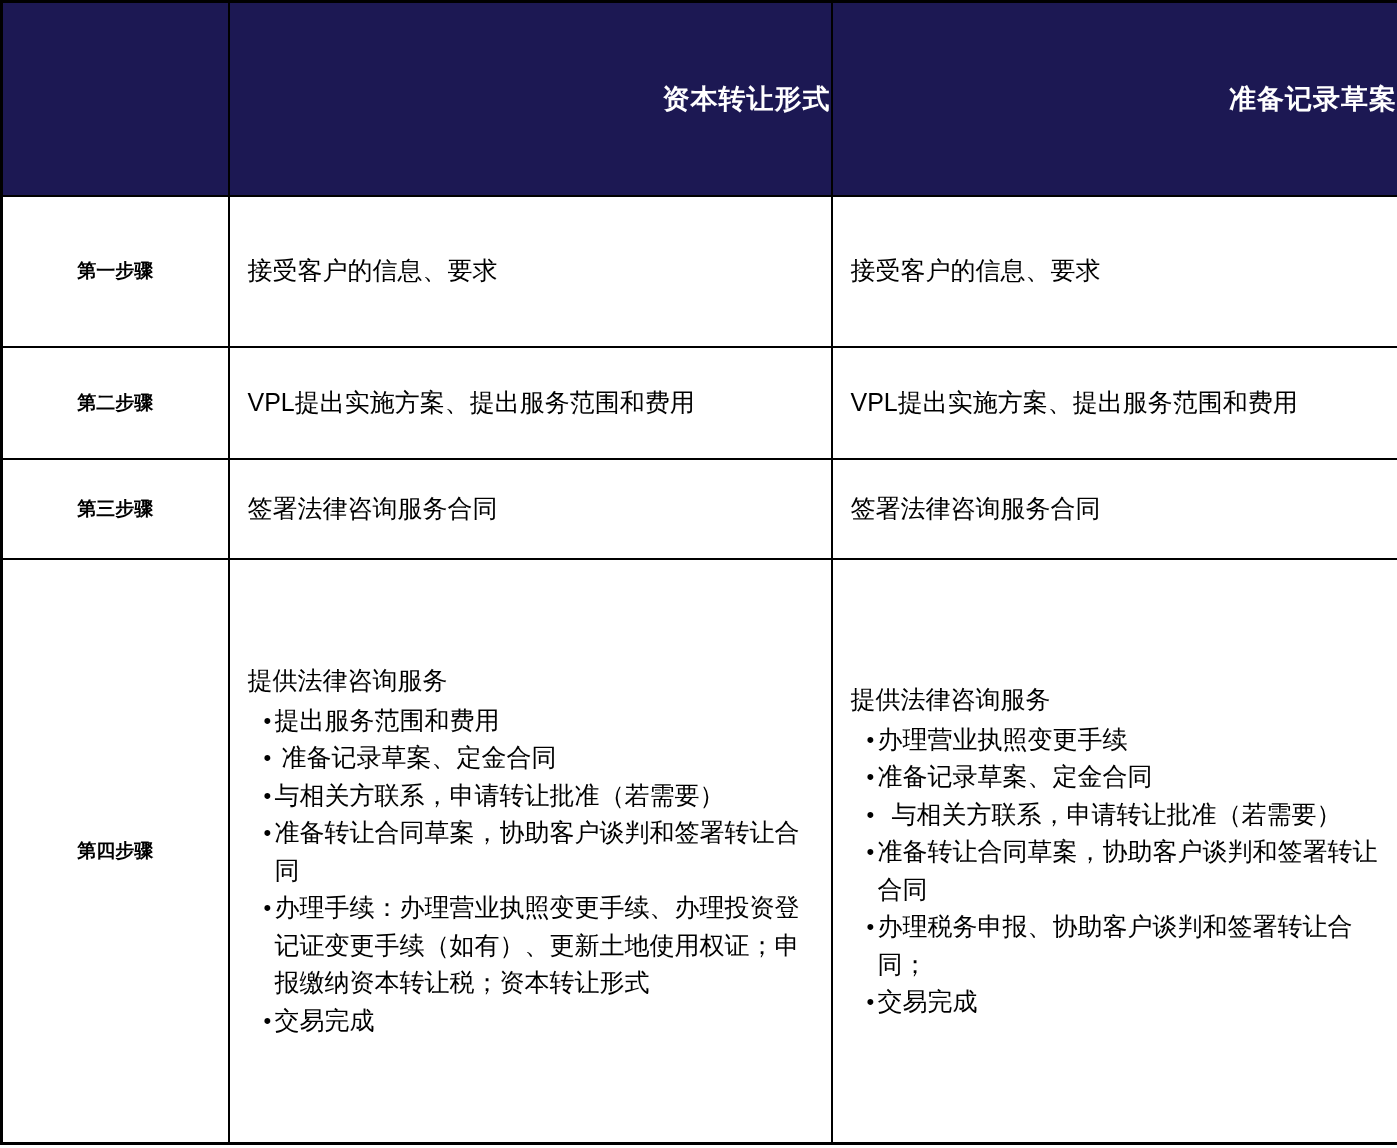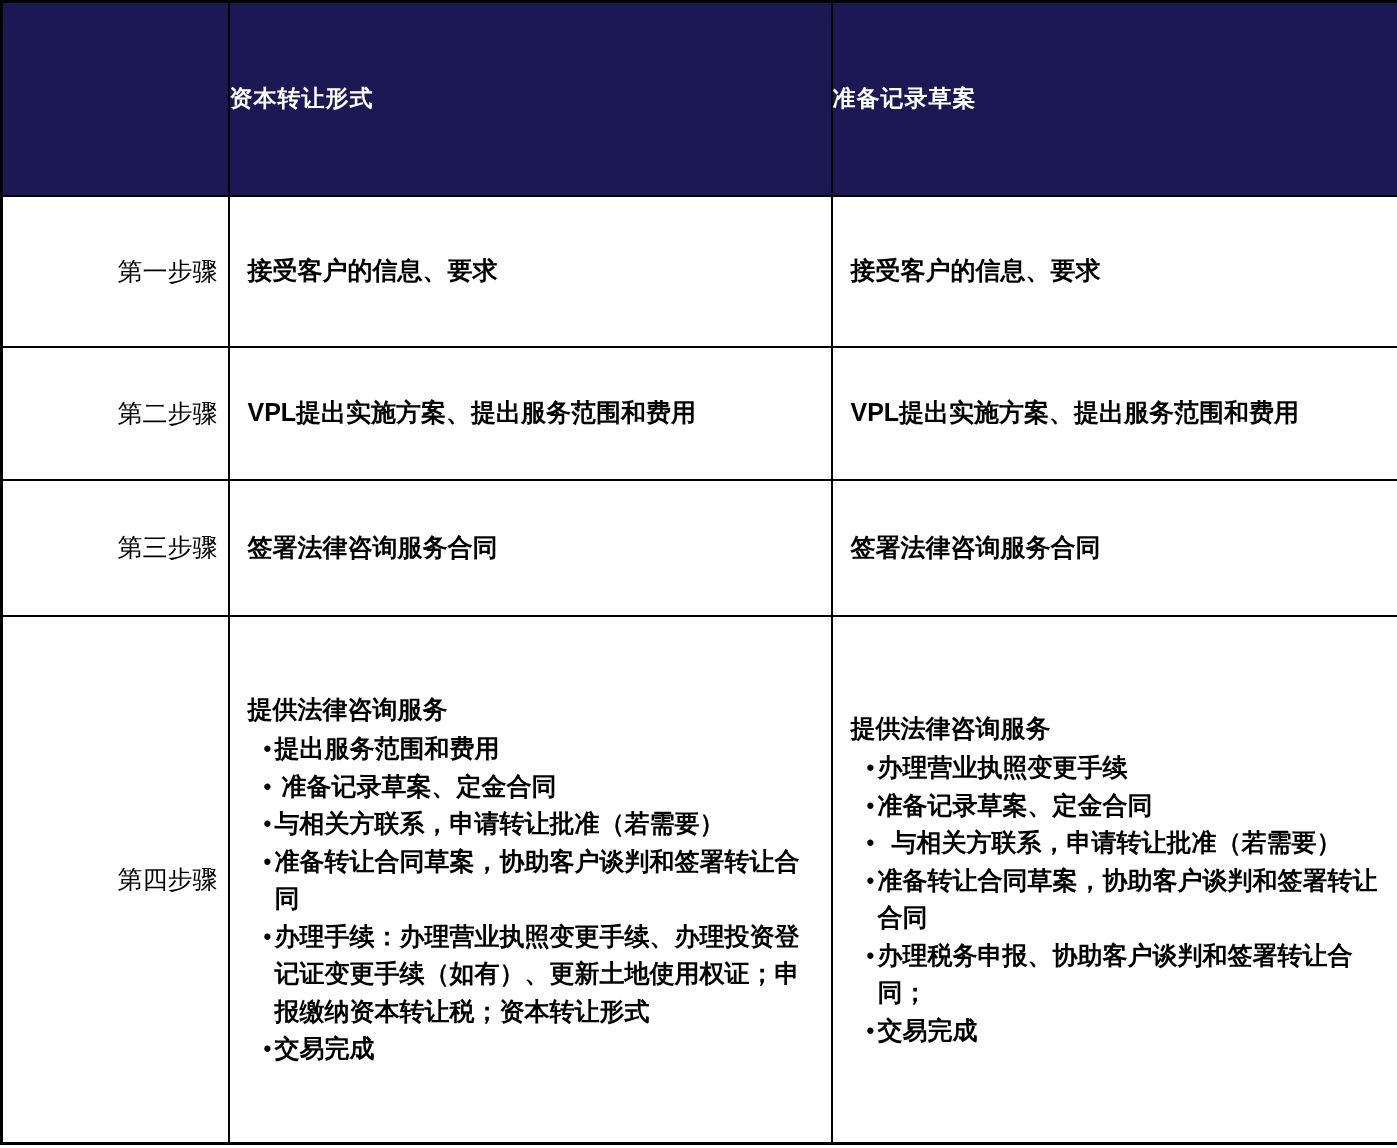--- a/index.html
+++ b/index.html
@@ -27,35 +27,35 @@
     vertical-align:middle;
   }
   table.process tr:first-child th{border-top-width:3px;}
   table.process tr:last-child td{border-bottom-width:3px;}
   table.process td:first-child, table.process th:first-child{border-left-width:3px;}
   table.process td:last-child, table.process th:last-child{border-right-width:3px;}
 
   th.hdr{
     background:var(--header-bg);
     color:var(--header-text);
-    font-size:23px;
+    font-size:27px;
     font-weight:700;
-    text-align:left;
+    text-align:right;
     letter-spacing:1px;
   }
   td.step{
-    text-align:right;
-    font-size:25px;
+    text-align:center;
+    font-size:19px;
     padding:10px;
+    font-weight:bold;
   }
   td.cell{
     font-size:25px;
     padding:14px 16px 14px 18px;
     line-height:1.5;
-    font-weight:bold;
   }
   td.detail{padding:20px 14px 20px 18px;}
   .intro{font-size:25px;line-height:1.5;}
   ul.bullets{
     list-style:none;
     margin-top:2px;
   }
   ul.bullets li{
     display:flex;
     align-items:flex-start;
@@ -88,27 +88,27 @@
     <th class="hdr">资本转让形式</th>
     <th class="hdr">准备记录草案</th>
   </tr>
 
   <tr style="height:151px">
     <td class="step">第一步骤</td>
     <td class="cell">接受客户的信息、要求</td>
     <td class="cell">接受客户的信息、要求</td>
   </tr>
 
-  <tr style="height:133px">
+  <tr style="height:112px">
     <td class="step">第二步骤</td>
     <td class="cell">VPL提出实施方案、提出服务范围和费用</td>
     <td class="cell">VPL提出实施方案、提出服务范围和费用</td>
   </tr>
 
-  <tr style="height:136px">
+  <tr style="height:100px">
     <td class="step">第三步骤</td>
     <td class="cell">签署法律咨询服务合同</td>
     <td class="cell">签署法律咨询服务合同</td>
   </tr>
 
   <tr>
     <td class="step">第四步骤</td>
     <td class="cell detail">
       <div class="intro">提供法律咨询服务</div>
       <ul class="bullets">

